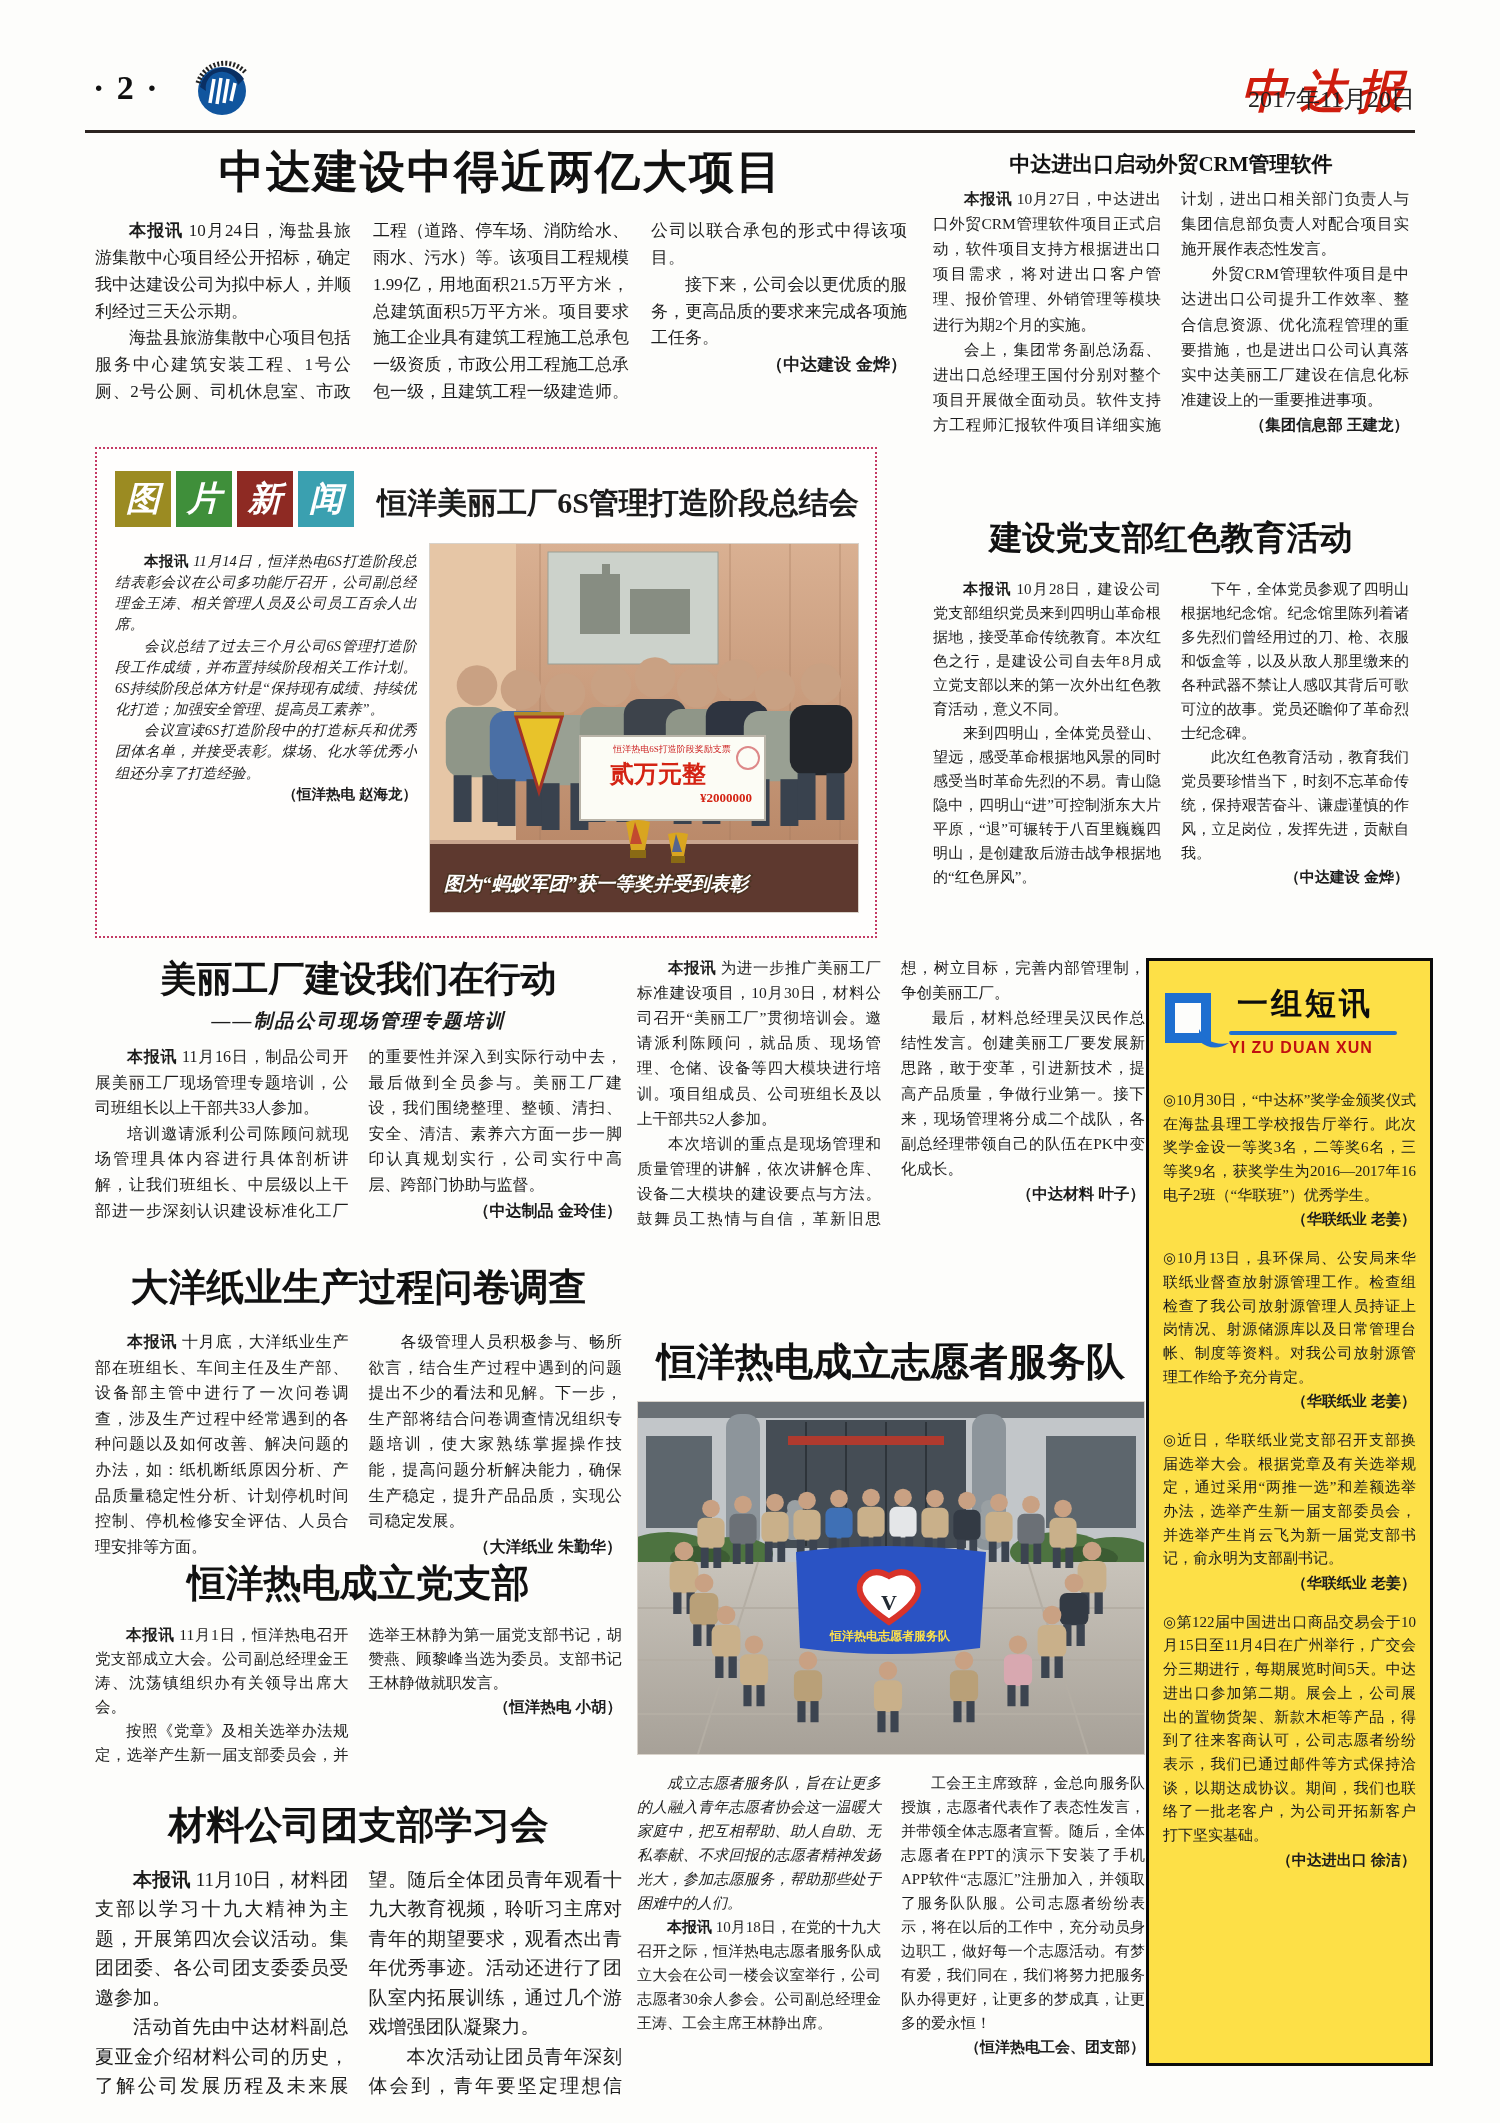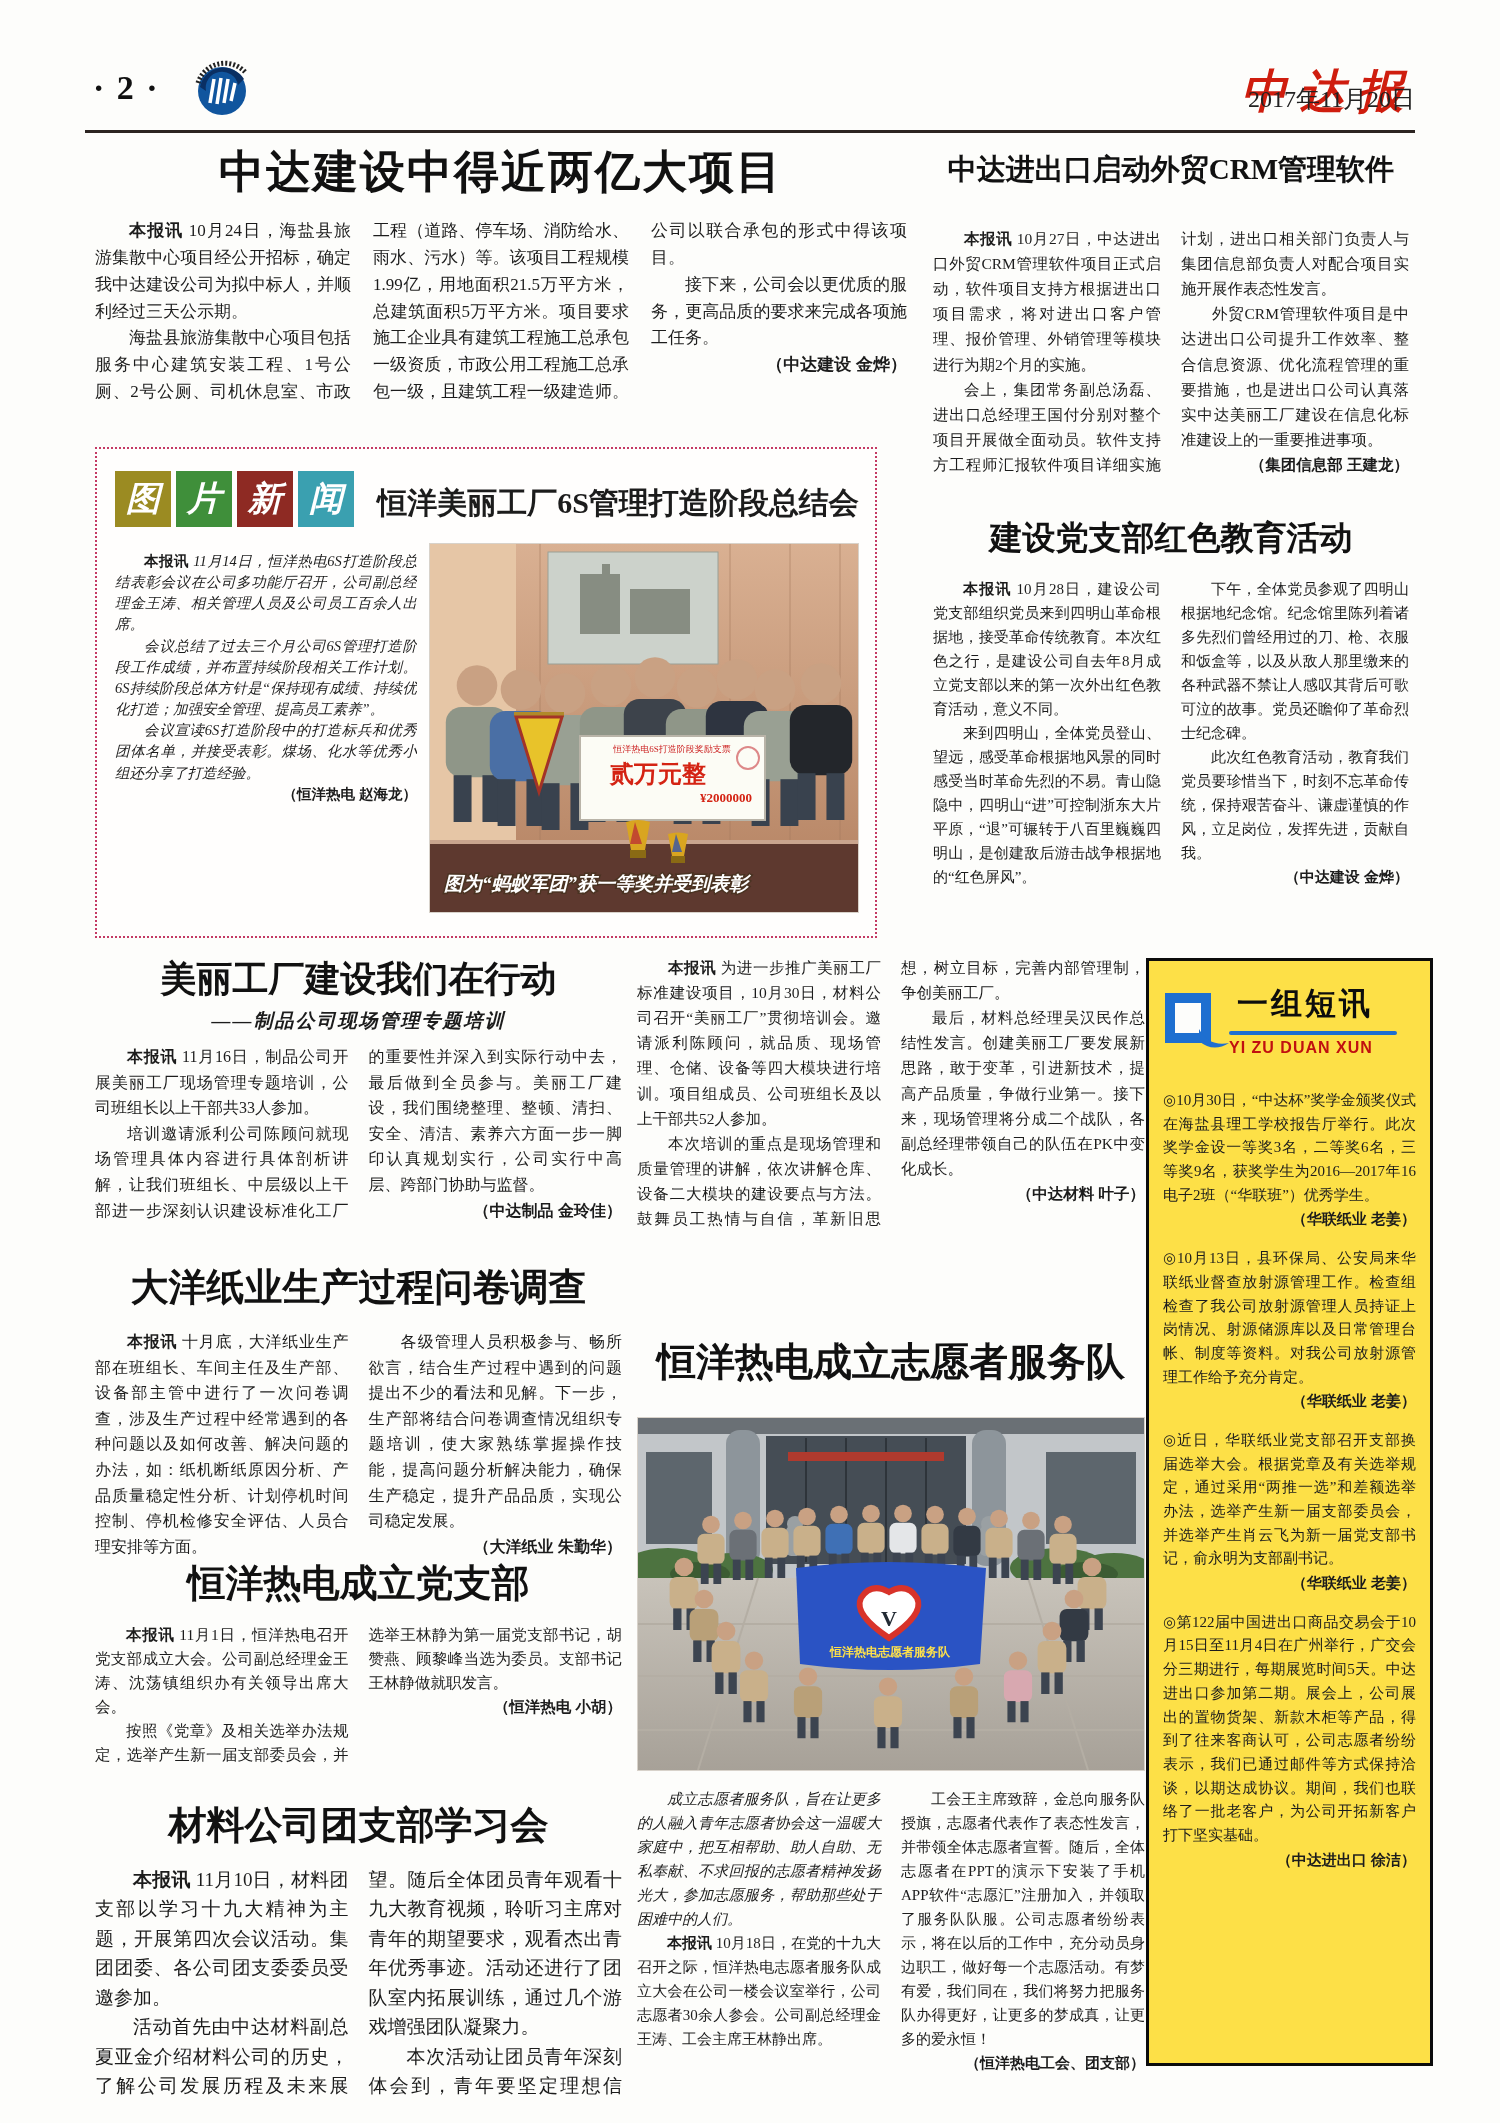--- a/index.html
+++ b/index.html
@@ -74,21 +74,21 @@
     <h2 style="font-size:45px;letter-spacing:2px;margin-bottom:16px;">中达建设中得近两亿大项目</h2>
     <div class="bd c3" style="height:208px;font-size:17px;line-height:1.58;">
       <p><span class="lead">本报讯</span><span> 10月24日，海盐县旅游集散中心项目经公开招标，确定我中达建设公司为拟中标人，并顺利经过三天公示期。</span></p>
       <p>海盐县旅游集散中心项目包括服务中心建筑安装工程、1号公厕、2号公厕、司机休息室、市政工程（道路、停车场、消防给水、雨水、污水）等。该项目工程规模1.99亿，用地面积21.5万平方米，总建筑面积5万平方米。项目要求施工企业具有建筑工程施工总承包一级资质，市政公用工程施工总承包一级，且建筑工程一级建造师。公司以联合承包的形式中得该项目。</p>
       <p>接下来，公司会以更优质的服务，更高品质的要求来完成各项施工任务。</p>
       <p class="sig">（中达建设 金烨）</p>
     </div>
   </div>
 
   <div class="art" style="left:933px;top:150px;width:476px;">
-    <h2 style="font-size:29px;margin-bottom:36px;">中达进出口启动外贸CRM管理软件</h2>
+    <h2 style="font-size:21px;margin-bottom:8px;">中达进出口启动外贸CRM管理软件</h2>
     <div class="bd c2" style="height:322px;font-size:15.5px;line-height:1.62;">
       <p><span class="lead">本报讯</span><span> 10月27日，中达进出口外贸CRM管理软件项目正式启动，软件项目支持方根据进出口项目需求，将对进出口客户管理、报价管理、外销管理等模块进行为期2个月的实施。</span></p>
       <p>会上，集团常务副总汤磊、进出口总经理王国付分别对整个项目开展做全面动员。软件支持方工程师汇报软件项目详细实施计划，进出口相关部门负责人与集团信息部负责人对配合项目实施开展作表态性发言。</p>
       <p>外贸CRM管理软件项目是中达进出口公司提升工作效率、整合信息资源、优化流程管理的重要措施，也是进出口公司认真落实中达美丽工厂建设在信息化标准建设上的一重要推进事项。</p>
       <p class="sig">（集团信息部 王建龙）</p>
     </div>
   </div>
 
   <div class="pbox">
     <div class="plogo">
@@ -220,21 +220,21 @@
   <div class="art" style="left:637px;top:955px;width:508px;">
     <div class="bd c2" style="height:320px;font-size:15.5px;line-height:1.62;">
       <p><span class="lead">本报讯</span><span> 为进一步推广美丽工厂标准建设项目，10月30日，材料公司召开“美丽工厂”贯彻培训会。邀请派利陈顾问，就品质、现场管理、仓储、设备等四大模块进行培训。项目组成员、公司班组长及以上干部共52人参加。</span></p>
       <p>本次培训的重点是现场管理和质量管理的讲解，依次讲解仓库、设备二大模块的建设要点与方法。鼓舞员工热情与自信，革新旧思想，树立目标，完善内部管理制，争创美丽工厂。</p>
       <p>最后，材料总经理吴汉民作总结性发言。创建美丽工厂要发展新思路，敢于变革，引进新技术，提高产品质量，争做行业第一。接下来，现场管理将分成二个战队，各副总经理带领自己的队伍在PK中变化成长。</p>
       <p class="sig">（中达材料 叶子）</p>
     </div>
   </div>
 
   <div class="art" style="left:637px;top:1335px;width:508px;">
-    <h2 style="font-size:39px;margin-bottom:28px;">恒洋热电成立志愿者服务队</h2>
+    <h2 style="font-size:39px;margin-bottom:12px;">恒洋热电成立志愿者服务队</h2>
     
     <svg class="vphoto" width="506" height="352" viewBox="0 0 506 352">
       <defs>
         <linearGradient id="gnd" x1="0" y1="0" x2="0" y2="1">
           <stop offset="0" stop-color="#c8c3ba"></stop>
             <stop offset="1" stop-color="#a7a198"></stop>
         </linearGradient>
         <symbol id="vp" viewBox="0 0 20 42">
           <circle cx="10" cy="6" r="5.2" fill="#c9a183"></circle>
           <rect x="2" y="11.5" width="16" height="18" rx="4" fill="currentColor"></rect>

